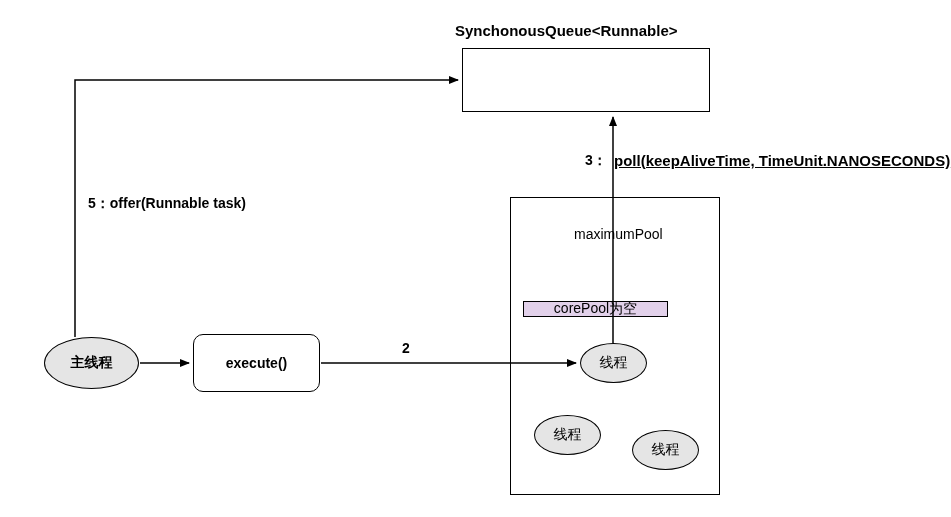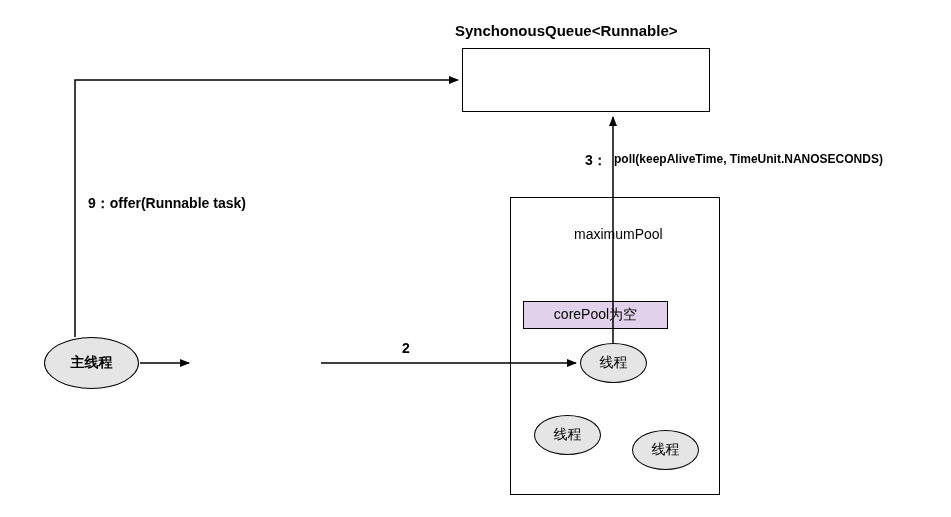--- a/index.html
+++ b/index.html
@@ -77,45 +77,48 @@
 <body>
 <div class="stage">
 
   <div class="label bold" style="left:455px; top:22px; font-size:15px;">SynchonousQueue&lt;Runnable&gt;</div>
 
   <div class="queue-box" style="left:462px; top:48px; width:248px; height:64px;"></div>
 
   <div class="box" style="left:510px; top:197px; width:210px; height:298px;"></div>
   <div class="label" style="left:530px; top:226px;margin-left:44px;">maximumPool</div>
 
-  <div class="corepool" style="left:523px; top:301px; width:145px; height:28px;">
+  <div class="corepool" style="left:523px; top:301px; width:145px; height:16px;">
     <span>corePool为空</span>
   </div>
 
   <div class="ellipse" style="left:44px; top:337px; width:95px; height:52px;">
     <span class="bold">主线程</span>
   </div>
 
+  <div class="box rounded center-text" style="left:193px; top:334px; width:127px; height:58px;">
+    <span class="bold">execute()</span>
+  </div>
 
   <div class="ellipse" style="left:580px; top:343px; width:67px; height:40px;">
     <span>线程</span>
   </div>
   <div class="ellipse" style="left:534px; top:415px; width:67px; height:40px;">
     <span>线程</span>
   </div>
   <div class="ellipse" style="left:632px; top:430px; width:67px; height:40px;">
     <span>线程</span>
   </div>
 
-  <div class="label bold" style="left:88px; top:195px;">9：offer(Runnable task)</div>
+  <div class="label bold" style="left:88px; top:195px;">5：offer(Runnable task)</div>
 
   <div class="label bold" style="left:402px; top:340px;">2</div>
 
   <div class="label bold" style="left:585px; top:152px;">3：</div>
-  <div class="label bold" style="left:614px; top:152px; font-size:12px;">poll(keepAliveTime, TimeUnit.NANOSECONDS)</div>
+  <div class="label bold" style="left:614px; top:152px; font-size:15px;text-decoration:underline;">poll(keepAliveTime, TimeUnit.NANOSECONDS)</div>
 
   <svg width="951" height="517">
     <defs>
       <marker id="arrowhead" markerWidth="10" markerHeight="8" refX="9" refY="4" orient="auto" markerUnits="userSpaceOnUse">
         <path d="M0,0 L10,4 L0,8 Z" fill="#000"></path>
       </marker>
     </defs>
 
     <path d="M 75 337 L 75 80 L 458 80" stroke="#000" stroke-width="1.5" fill="none" marker-end="url(#arrowhead)"></path>
 

